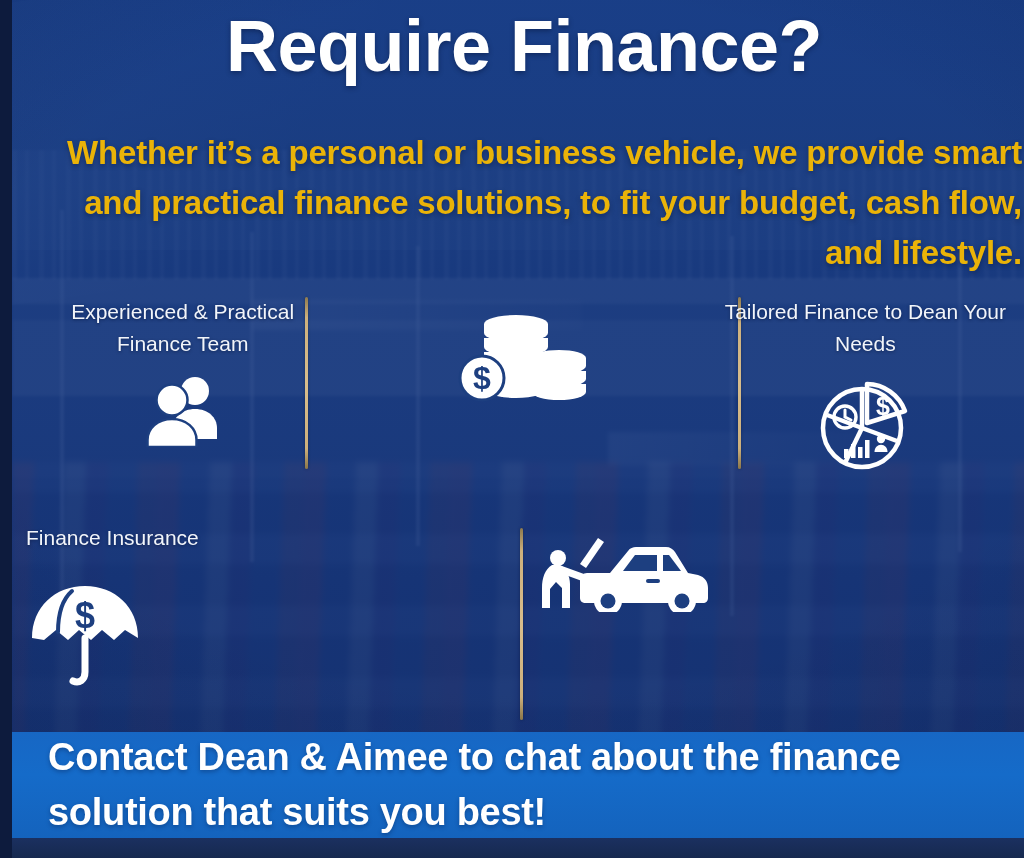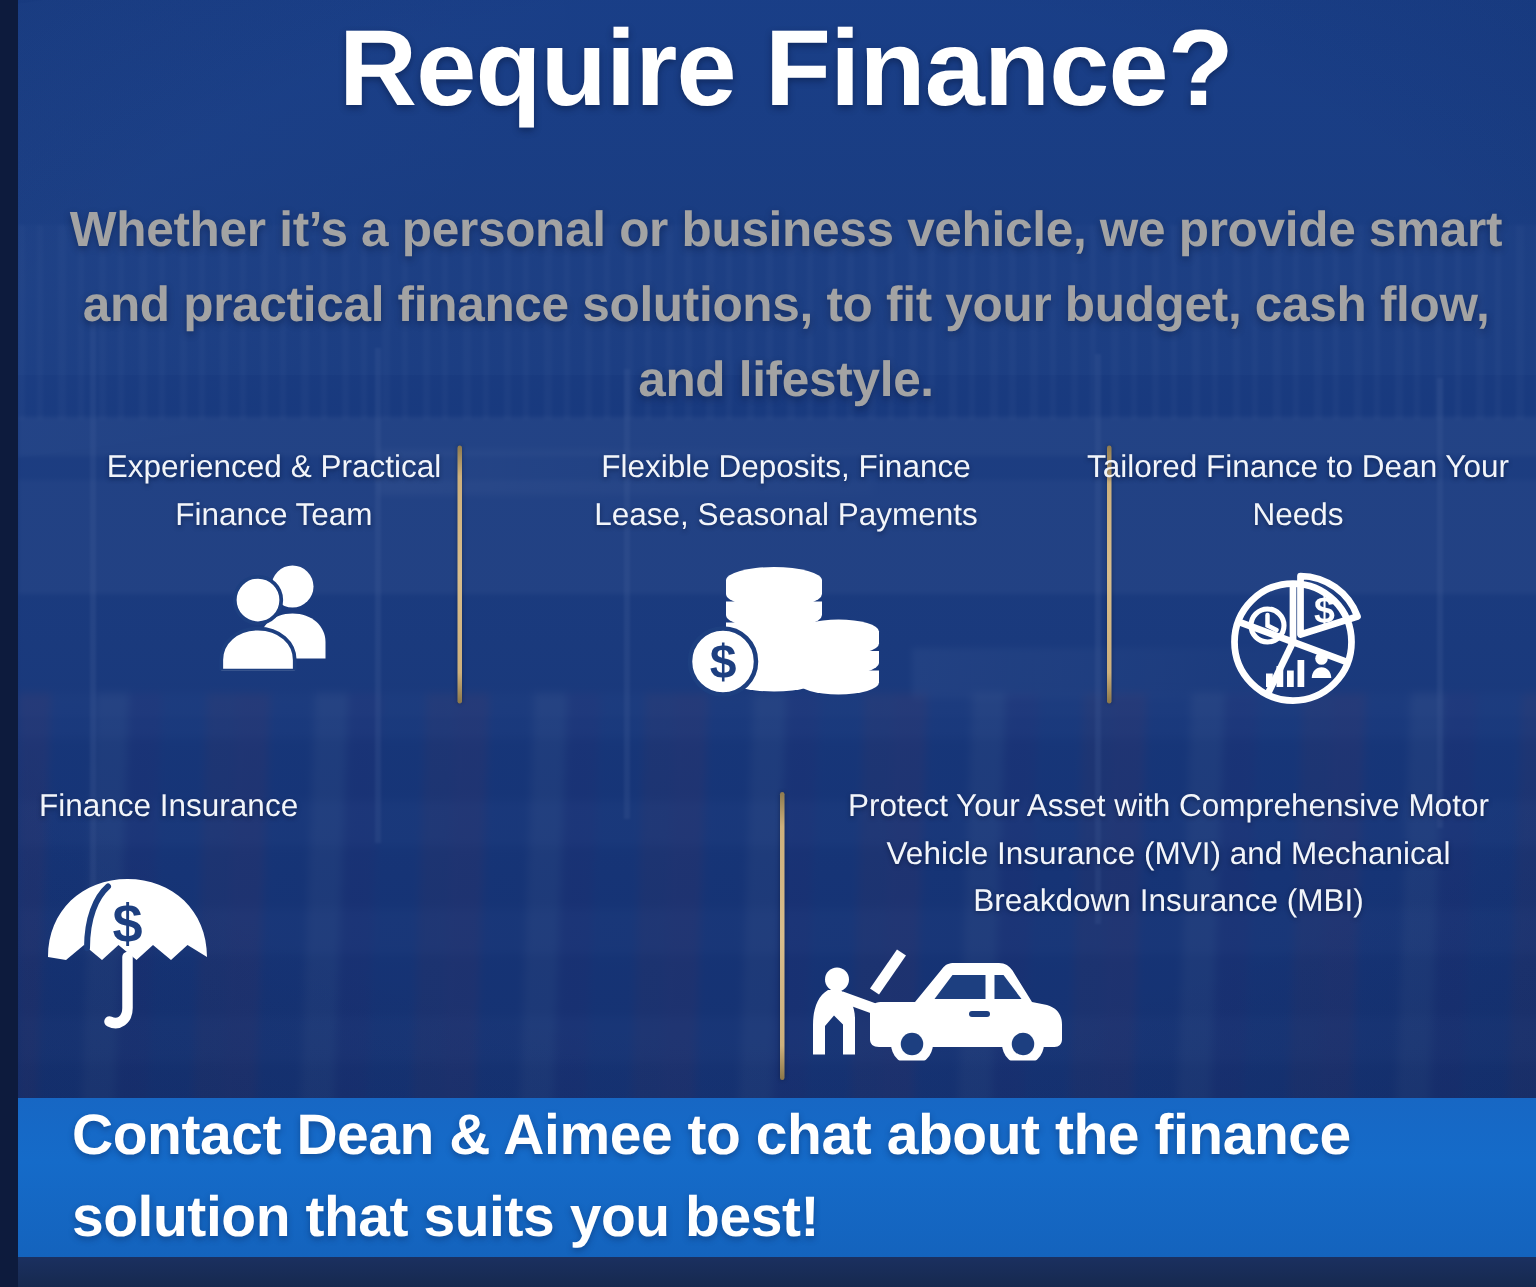--- a/index.html
+++ b/index.html
@@ -118,22 +118,22 @@
     color: #ffffff;
     font-size: 72px;
     font-weight: 700;
     letter-spacing: -0.5px;
     line-height: 1.12;
     text-shadow: 0 2px 5px rgba(5,18,50,.45);
   }
 
   .subtitle {
     position: absolute; top: 128px; left: 14px; right: 14px;
-    text-align: center;
-    color: #a3a3a3;
+    text-align: right;
+    color: #eab308;
     font-size: 33px;
     font-weight: 700;
     line-height: 1.52;
     letter-spacing: -0.2px;
     text-shadow: 0 2px 5px rgba(5,18,50,.4);
   }
 
   
   .features-top {
     position: absolute; top: 296px; left: 0; width: 1024px; height: 180px;
@@ -239,21 +239,20 @@
           <svg width="84" height="72" viewBox="0 0 84 72" aria-hidden="true">
             <circle cx="54" cy="16" r="14" fill="#ffffff"></circle>
             <path d="M54 34c-13 0-22 8.5-22 19v11h44V53c0-10.5-9-19-22-19z" fill="#ffffff"></path>
             <circle cx="31" cy="25" r="15.5" fill="#ffffff" stroke="#1d3f80" stroke-width="2.5"></circle>
             <path d="M31 44c-14.5 0-24.5 9.5-24.5 21v7h49v-7c0-11.5-10-21-24.5-21z" fill="#ffffff" stroke="#1d3f80" stroke-width="2.5"></path>
           </svg>
         </div>
       </div>
 
       <div class="feat">
-        <div class="feat-label">Flexible Deposits, Finance Lease, Seasonal Payments</div>
         <div class="feat-icon">
           <svg width="132" height="96" viewBox="0 0 132 96" aria-hidden="true">
             <g fill="#ffffff">
 
               <ellipse cx="58" cy="12" rx="32" ry="9"></ellipse>
               <rect x="26" y="12" width="64" height="9"></rect>
                 <ellipse cx="58" cy="21" rx="32" ry="9"></ellipse>
               <rect x="26" y="26" width="64" height="9"></rect>
                 <ellipse cx="58" cy="35" rx="32" ry="9"></ellipse>
               <rect x="26" y="40" width="64" height="9"></rect>
@@ -325,21 +324,20 @@
             <text x="59" y="48" font-family="'Liberation Sans', sans-serif" font-size="36" font-weight="700" fill="#1d3f80" text-anchor="middle">$</text>
 
             <path d="M32 52 C32 32 38 18 46 11" stroke="#1d3f80" stroke-width="4" fill="none" stroke-linecap="round"></path>
 
             <path d="M59 58 L59 92 C59 100 53 104 47 101" stroke="#ffffff" stroke-width="7" fill="none" stroke-linecap="round"></path>
           </svg>
         </div>
       </div>
 
       <div class="feat-b right">
-        <div class="feat-label">Protect Your Asset with Comprehensive Motor Vehicle Insurance (MVI) and Mechanical Breakdown Insurance (MBI)</div>
         <div class="feat-icon" style="margin-top:14px">
           <svg width="180" height="76" viewBox="0 0 180 76" aria-hidden="true">
             <g fill="#ffffff">
 
               <path d="M44 28 L62 2 L68 6 L50 32 Z"></path>
 
               <circle cx="22" cy="22" r="8"></circle>
               <path d="M16 29 C9 33 6 42 6 52 L6 72 L14 72 L14 53 L20 46 L26 52 L26 72 L34 72 L34 48
                        C34 40 30 32 24 29 Z"></path>
               <path d="M26 30 L48 38 L46 45 L24 37 Z"></path>

